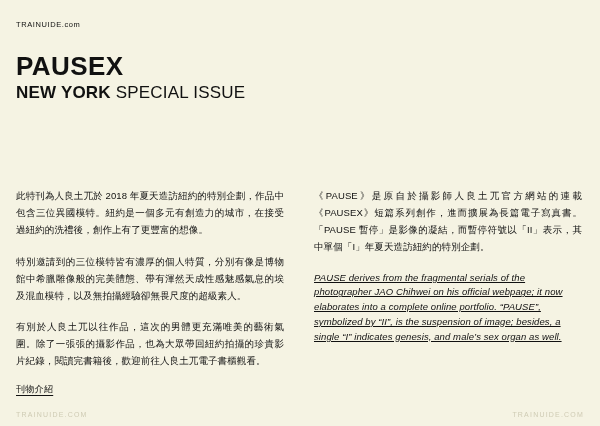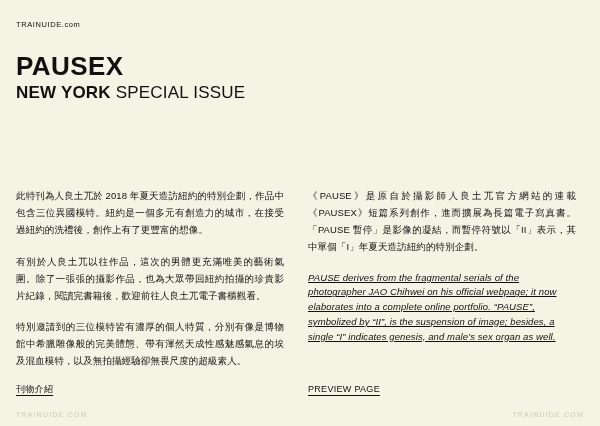--- a/index.html
+++ b/index.html
@@ -54,21 +54,21 @@
   }
   .title-line2 .light {
     font-weight: 400;
   }
   .columns {
     position: absolute;
     top: 188px;
     left: 16px;
     width: 568px;
     display: flex;
-    gap: 24px;
+    gap: 30px;
   }
   .col {
     width: 268px;
   }
   .col p {
     margin: 0 0 15px 0;
     font-size: 9.5px;
     line-height: 1.72;
     letter-spacing: 0.1px;
     text-align: justify;
@@ -125,36 +125,33 @@
 
   <div class="title-block">
     <h1 class="title-line1">PAUSEX</h1>
     <h2 class="title-line2"><span>NEW YORK</span><span class="light"> SPECIAL ISSUE</span></h2>
   </div>
 
   <div class="columns">
 
     <div class="col">
       <p class="cjk">此特刊為人良土兀於 2018 年夏天造訪紐約的特別企劃，作品中包含三位異國模特。紐約是一個多元有創造力的城市，在接受過紐約的洗禮後，創作上有了更豐富的想像。</p>
+      <p class="cjk">特別邀請到的三位模特皆有濃厚的個人特質，分別有像是博物館中希臘雕像般的完美體態、帶有渾然天成性感魅感氣息的埃及混血模特，以及無拍攝經驗卻無畏尺度的超級素人。</p>
       <p class="cjk">有別於人良土兀以往作品，這次的男體更充滿唯美的藝術氣圍。除了一張張的攝影作品，也為大眾帶回紐約拍攝的珍貴影片紀錄，閱讀完書籍後，歡迎前往人良土兀電子書櫃觀看。</p>
-      <p class="cjk">特別邀請到的三位模特皆有濃厚的個人特質，分別有像是博物館中希臘雕像般的完美體態、帶有渾然天成性感魅感氣息的埃及混血模特，以及無拍攝經驗卻無畏尺度的超級素人。</p>
     </div>
 
     <div class="col">
       <p class="cjk">《PAUSE》是原自於攝影師人良土兀官方網站的連載《PAUSEX》短篇系列創作，進而擴展為長篇電子寫真書。「PAUSE 暫停」是影像的凝結，而暫停符號以「II」表示，其中單個「I」年夏天造訪紐約的特別企劃。</p>
       <p class="latin latin-italic">PAUSE derives from the fragmental serials of the photographer JAO Chihwei on his official webpage; it now elaborates into a complete online portfolio. “PAUSE”, symbolized by “II”, is the suspension of image; besides, a single “I” indicates genesis, and male’s sex organ as well.</p>
     </div>
 
   </div>
 
   <div class="footer-links">
     <div class="footer-col">
       <a class="footer-link" href="#">刊物介紹</a>
     </div>
-    <div class="footer-col">
-      <a class="footer-link" href="#">PREVIEW PAGE</a>
-    </div>
   </div>
 
   <div class="watermark left">TRAINUIDE.COM</div>
   <div class="watermark right">TRAINUIDE.COM</div>
 
 </div>
 
 </body></html>

